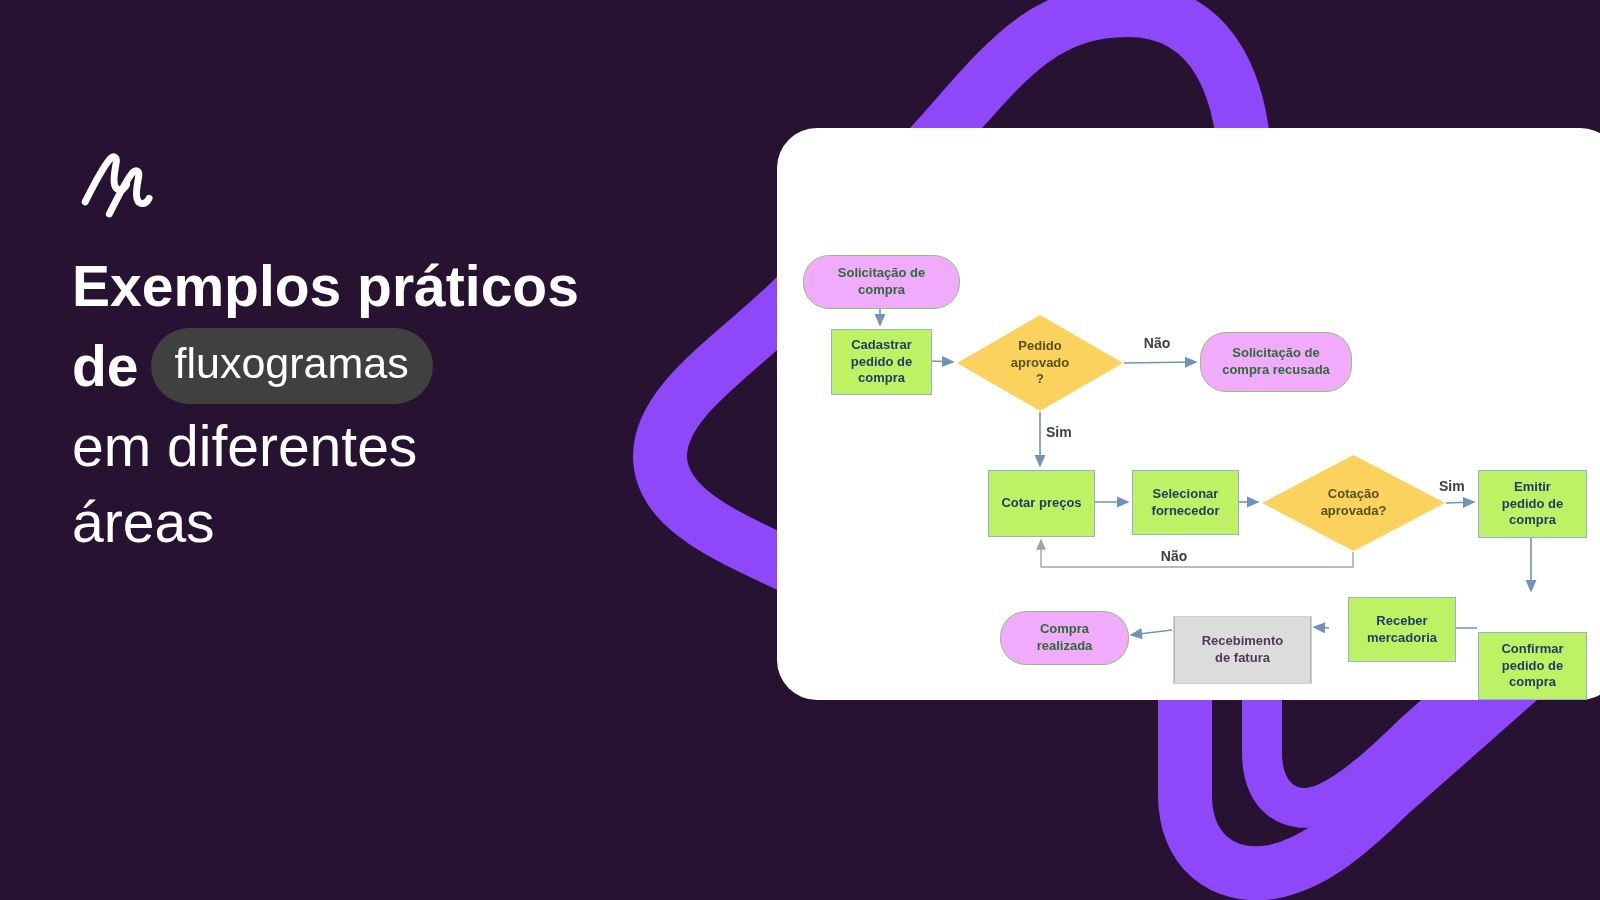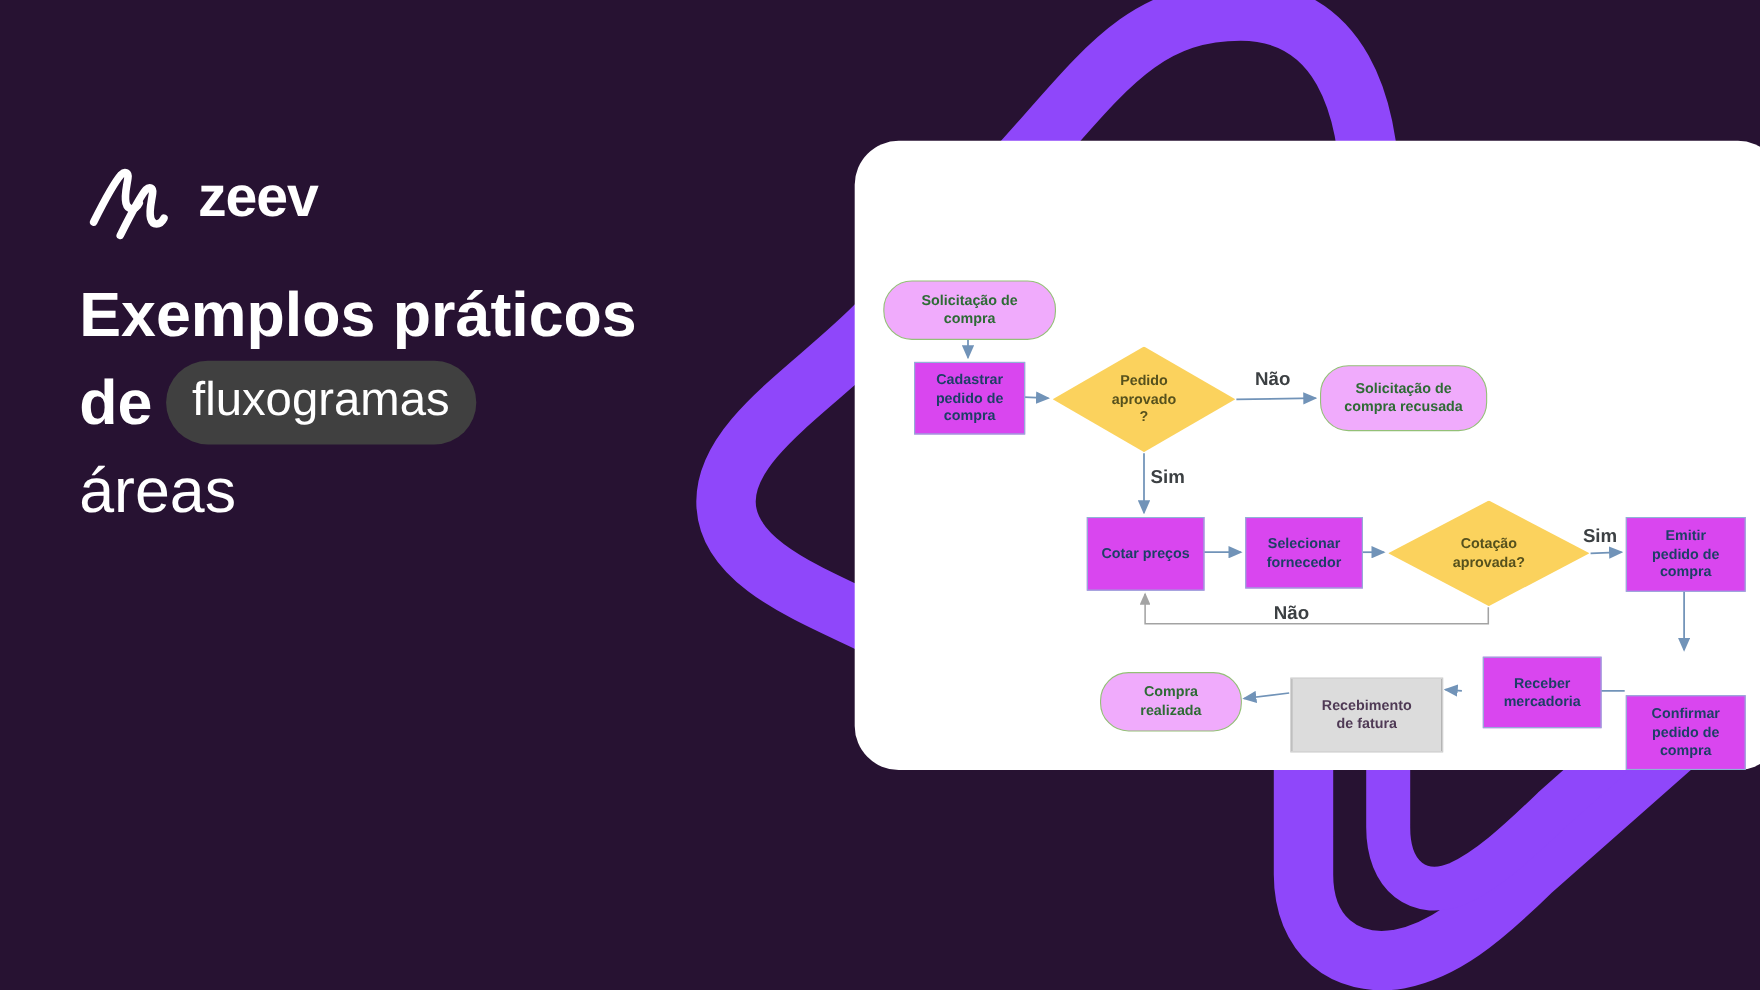--- a/index.html
+++ b/index.html
@@ -31,21 +31,21 @@
     position:absolute;left:33px;top:36px;
     color:#7b4dc5;font-size:23px;font-weight:700;letter-spacing:0.2px;
   }
   
   .node{
     position:absolute;display:flex;align-items:center;justify-content:center;
     text-align:center;font-size:13px;font-weight:600;line-height:1.3;
     white-space:pre-line;
   }
   .terminator{background:#f0abfc;border:1px solid #93c077;border-radius:26px;color:#2e6b35;}
-  .process{background:#d946ef;border:1px solid #8fb4d6;color:#1d3f66;}
+  .process{background:#bef264;border:1px solid #8fb4d6;color:#1d3f66;}
   .decision{background:#fbd25d;color:#56511d;clip-path:polygon(50% 0,100% 50%,50% 100%,0 50%);}
   .predefined{
     background:#dcdcdc;color:#4f3a55;
     box-shadow:inset 10px 0 0 -9px #b5b5b5, inset -10px 0 0 -9px #b5b5b5;
     border:1px solid #cfcfcf;
     margin-top:22px;
   }
   
   #n-solicitacao {left:26px; top:127px;width:155px;height:52px;}
   #n-cadastrar   {left:54px; top:201px;width:99px; height:64px;}
@@ -55,21 +55,21 @@
   #n-selecionar  {left:355px;top:342px;width:105px;height:63px;}
   #n-cotacao     {left:485px;top:327px;width:183px;height:96px;}
   #n-emitir      {left:701px;top:342px;width:107px;height:66px;}
   #n-confirmar   {left:701px;top:467px;width:107px;height:66px;margin-top:37px;}
   #n-receber     {left:571px;top:469px;width:106px;height:63px;}
   #n-recebimento {left:396px;top:466px;width:137px;height:66px;}
   #n-compra      {left:223px;top:483px;width:127px;height:52px;}
   
   #edges{position:absolute;left:0;top:0;}
   .edge-label{
-    position:absolute;font-size:17px;font-weight:600;color:#3c4043;
+    position:absolute;font-size:14px;font-weight:600;color:#3c4043;
   }
   #lbl-nao1{left:355px;top:207px;width:50px;text-align:center;}
   #lbl-sim1{left:269px;top:296px;}
   #lbl-sim2{left:662px;top:350px;}
   #lbl-nao2{left:372px;top:420px;width:50px;text-align:center;}
 </style>
 </head>
 <body>
 
 <svg id="decor" width="1600" height="900" viewBox="0 0 1600 900">
@@ -87,29 +87,29 @@
   </g>
 </svg>
 
 <div class="logo">
   <svg width="86" height="82" viewBox="0 0 95 95">
     <g fill="none" stroke="#ffffff" stroke-width="8" stroke-linecap="round">
       <path d="M 6,74 C 16,54 28,32 35,24 C 39,20 43,22 42,28 C 41,36 38,46 40,54 C 42,62 50,62 54,54"></path>
       <path d="M 34,88 C 44,68 54,48 61,40 C 65,36 69,38 68,44 C 67,52 64,62 66,70 C 68,78 76,78 80,70"></path>
     </g>
   </svg>
-  <span class="logo-word">zeev</span>
 </div>
 
 <div class="headline">
   <div class="hl-line hl-bold">Exemplos práticos</div>
   <div class="hl-row">
     <span class="hl-line hl-bold">de</span>
     <span class="hl-pill">fluxogramas</span>
   </div>
+  <div class="hl-line hl-reg">em diferentes</div>
   <div class="hl-line hl-reg">áreas</div>
 </div>
 
 <div class="card">
 
   <svg id="edges" width="843" height="572" viewBox="0 0 843 572">
     <defs>
       <marker id="arrB" markerWidth="8" markerHeight="7" refX="7" refY="3.5" orient="auto">
         <path d="M0,0 L8,3.5 L0,7 Z" fill="#7193b8"></path>
       </marker>

